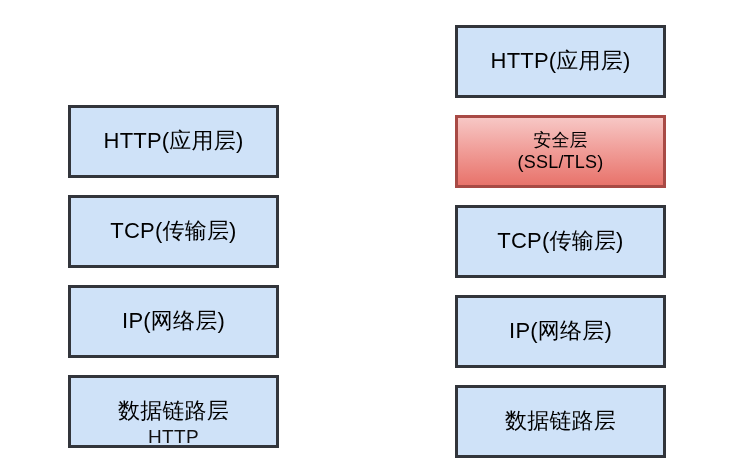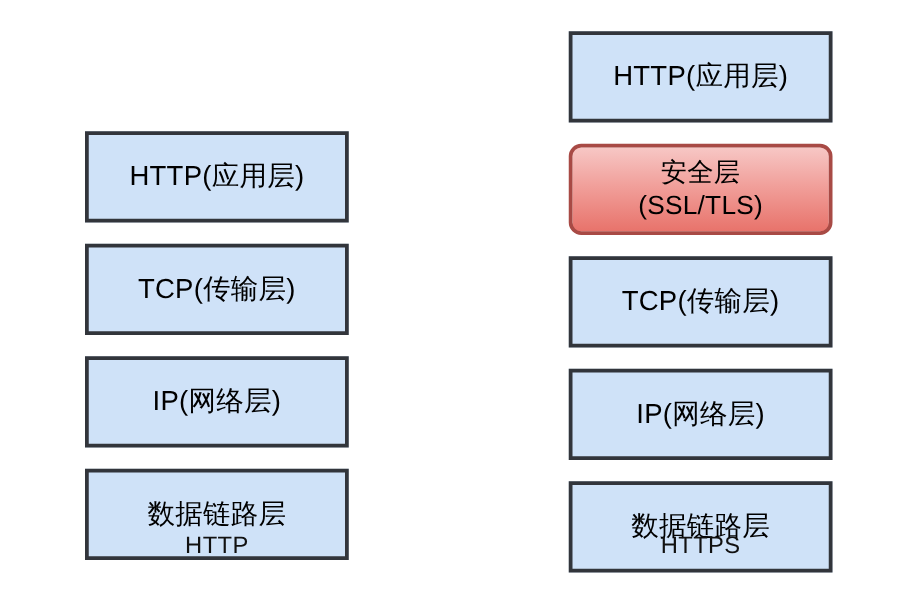--- a/index.html
+++ b/index.html
@@ -49,23 +49,22 @@
   }
 
   .layer-box:last-child {
     margin-bottom: 0;
     text-align: right;
   }
 
   .layer-box.secure {
     border-color: #a84a45;
     background: linear-gradient(to bottom, #f7c7c5 0%, #f1a09b 45%, #e8736b 100%);
-    font-size: 21px;
+    font-size: 18px;
     line-height: 1.2;
-    border-radius: 10px;
   }
 
   .stack-label {
     position: absolute;
     width: 211px;
     top: 426px;
     text-align: center;
     font-size: 19px;
     color: #111111;
     letter-spacing: 0.3px;
@@ -89,15 +88,14 @@
   <div class="stack stack-https">
     <div class="layer-box">HTTP(应用层)</div>
     <div class="layer-box secure">安全层
 (SSL/TLS)</div>
     <div class="layer-box">TCP(传输层)</div>
     <div class="layer-box">IP(网络层)</div>
     <div class="layer-box">数据链路层</div>
   </div>
 
   <div class="stack-label label-http">HTTP</div>
-  <div class="stack-label label-https">HTTPS</div>
 
 </div>
 
 </body></html>

